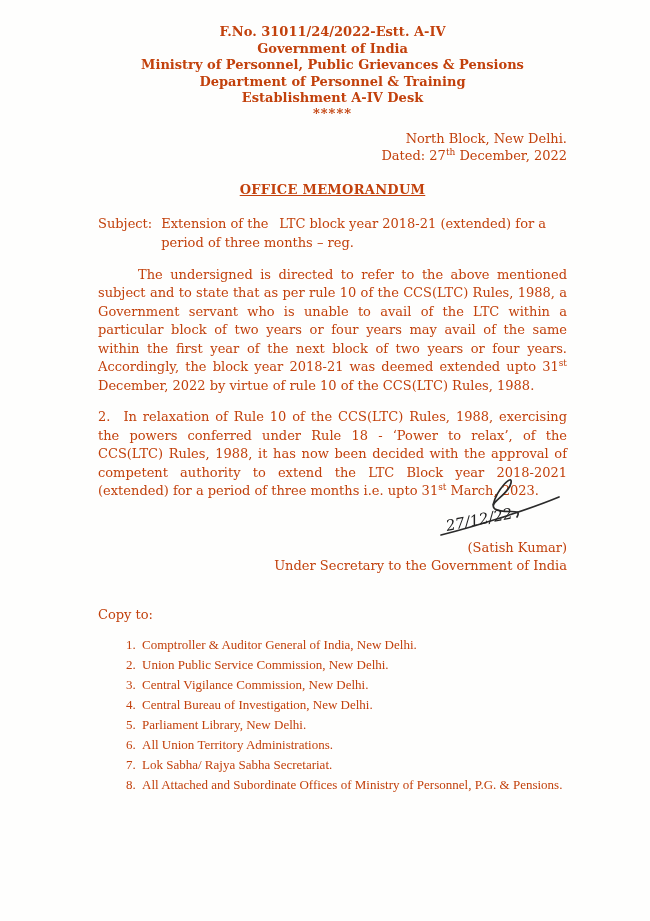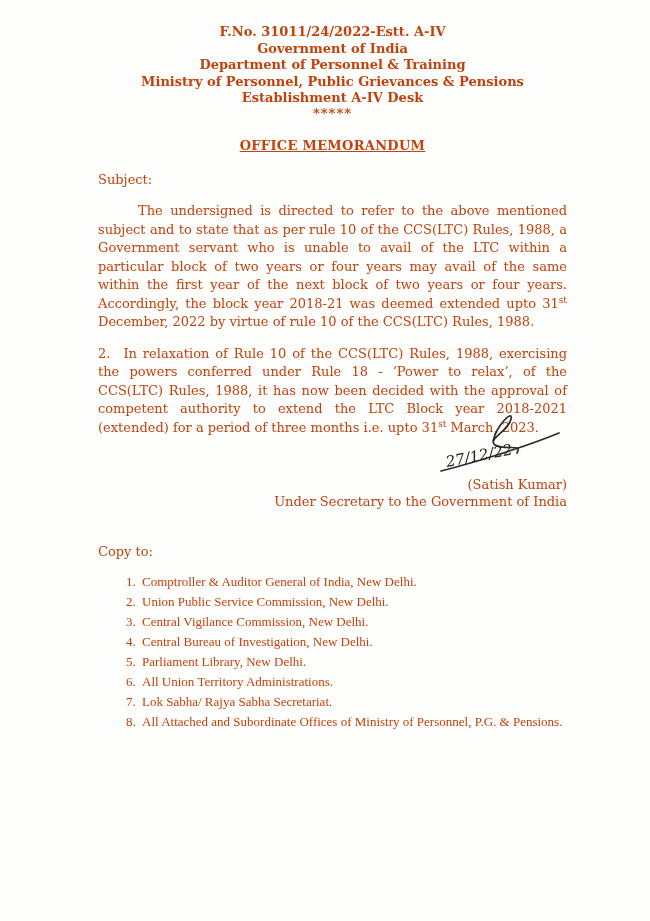--- a/index.html
+++ b/index.html
@@ -34,31 +34,39 @@
   ol.copy-list li { margin-bottom:1px; padding-left:3px;font-family:Liberation Serif, serif; }
 </style>
 </head>
 <body>
 
 <div class="page">
 
   <div class="hdr">
     <div>F.No. 31011/24/2022-Estt. A-IV</div>
     <div>Government of India</div>
+    <div>Ministry of Personnel, Public Grievances &amp; Pensions</div>
     <div>Department of Personnel &amp; Training</div>
-    <div>Ministry of Personnel, Public Grievances &amp; Pensions</div>
     <div>Establishment A-IV Desk</div>
   </div>
   <div class="hdr-stars">*****</div>
 
+  <div class="dateline">
+    <div>North Block, New Delhi.</div>
+    <div><span>Dated: 27</span><sup>th</sup><span> December, 2022</span></div>
+  </div>
 
   <div class="memo-title">OFFICE MEMORANDUM</div>
 
   <div class="subject">
     <span class="subject-label">Subject:</span>
+    <div>
+      <div>Extension of the  LTC block year 2018-21 (extended) for a</div>
+      <div>period of three months – reg.</div>
+    </div>
   </div>
 
   <p class="para first-indent"><span>The undersigned is directed to refer to the above mentioned subject and to state that as per rule 10 of the CCS(LTC) Rules, 1988, a Government servant who is unable to avail of the LTC within a particular block of two years or four years may avail of the same within the first year of the next block of two years or four years. Accordingly, the block year 2018-21 was deemed extended upto 31</span><sup>st</sup><span> December, 2022 by virtue of rule 10 of the CCS(LTC) Rules, 1988.</span></p>
 
   <p class="para"><span>2. In relaxation of Rule 10 of the CCS(LTC) Rules, 1988, exercising the powers conferred under Rule 18 - ‘Power to relax’, of the CCS(LTC) Rules, 1988, it has now been decided with the approval of competent authority to extend the LTC Block year 2018-2021 (extended) for a period of three months i.e. upto 31</span><sup>st</sup><span> March, 2023.</span></p>
 
   <div class="sign-area">
     <svg class="sign-svg" width="150" height="72" viewBox="0 0 150 72" xmlns="http://www.w3.org/2000/svg">
       <g stroke="#2b2b2b" fill="none" stroke-width="1.7" stroke-linecap="round">
         <path d="M80 36 C 84 20, 100 4, 98 14 C 96 26, 74 34, 82 40 C 92 46, 110 38, 104 48"></path>

